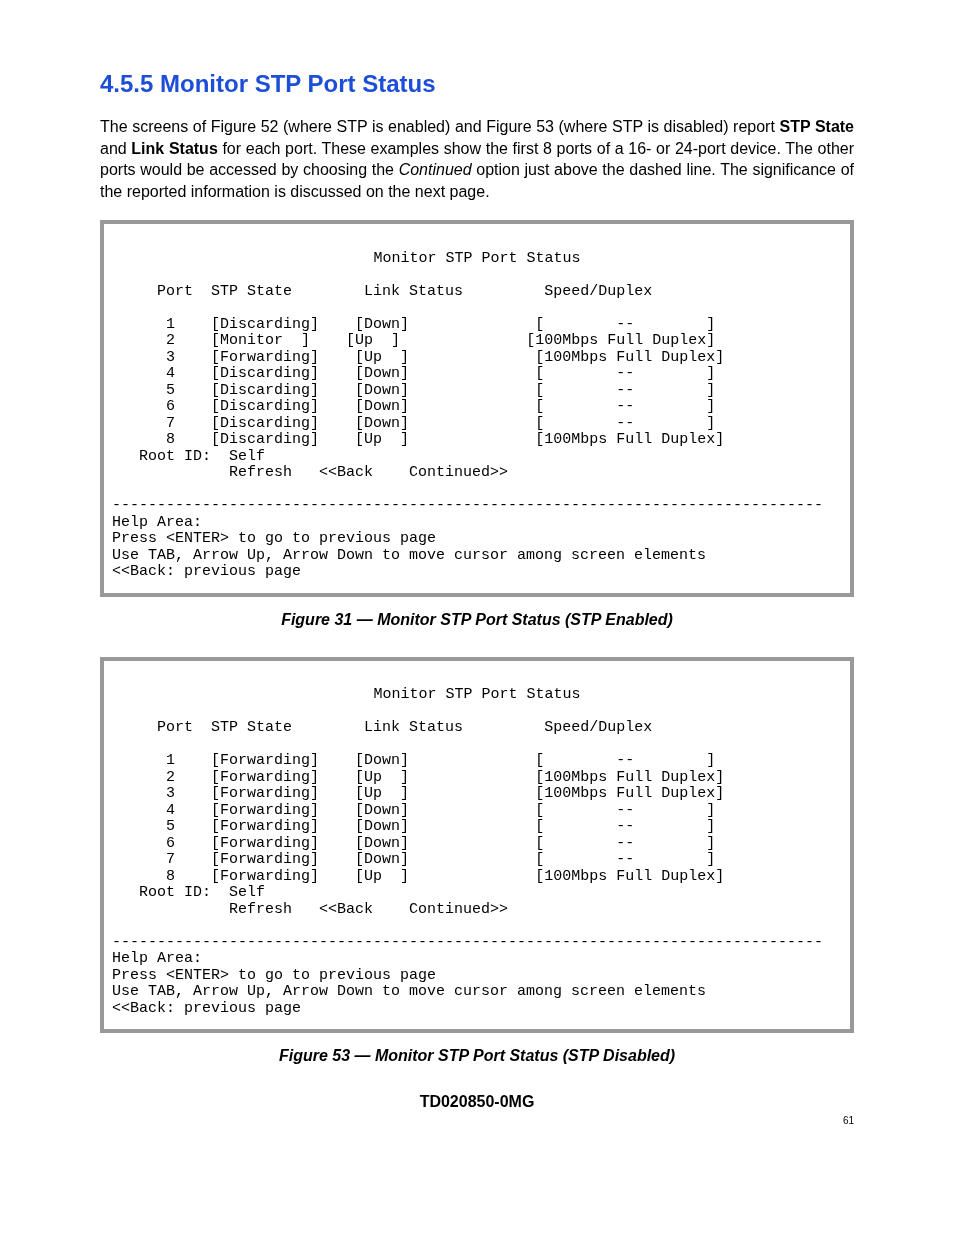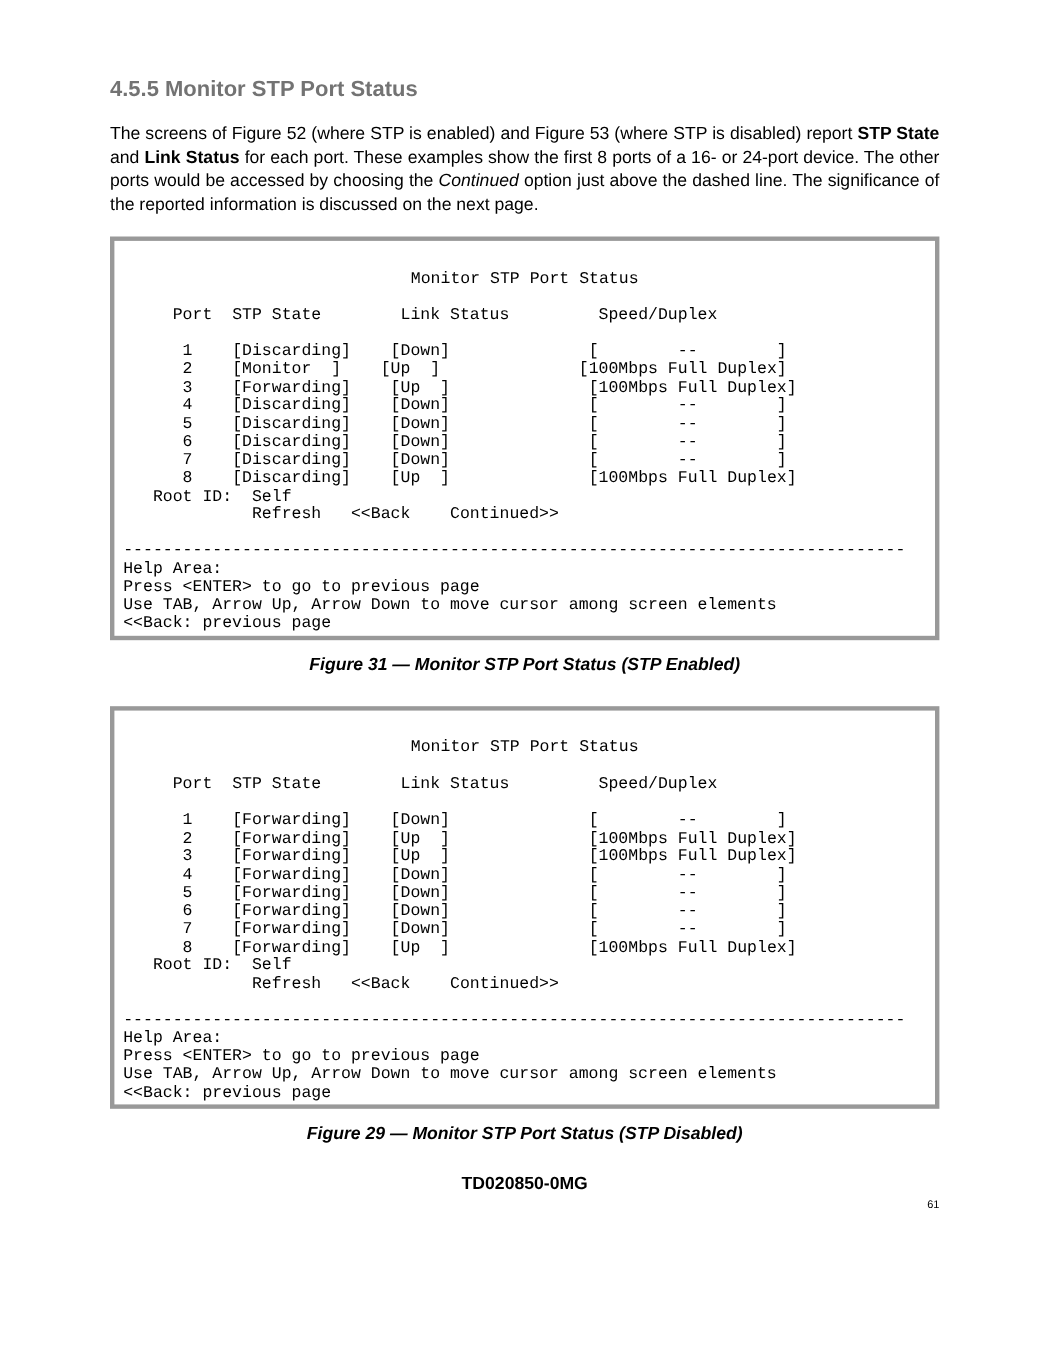--- a/index.html
+++ b/index.html
@@ -6,36 +6,36 @@
     font-family: Arial, Helvetica, sans-serif;
     font-size: 16px;
     color: #000;
     background: #fff;
     margin: 0;
     padding: 40px 100px 40px 100px;
     width: 954px;
     box-sizing: border-box;
   }
   h2.section-heading {
-    color: #737373;
-    font-size: 20px;
+    color: #1d4ed8;
+    font-size: 24px;
     font-weight: bold;
     margin: 30px 0 18px 0;
   }
   p.body-text {
     text-align: justify;
     line-height: 1.35;
     margin: 0 0 18px 0;
   }
   .italic { font-style: italic; }
   .bold { font-weight: bold; }
   .terminal {
     border: 4px solid #999;
     background: #fff;
-    padding: 10px 8px 2px 8px;
+    padding: 10px 8px 12px 8px;
     margin: 14px 0 10px 0;
     font-family: "Courier New", Courier, monospace;
     font-size: 15px;
     line-height: 1.1;
     white-space: pre;
     overflow: hidden;
   }
   .terminal .title {
     text-align: center;
     display: block;
@@ -105,16 +105,16 @@
    <span>Root ID:  Self</span>
              <span>Refresh</span>   <span>&lt;&lt;Back</span>    <span>Continued&gt;&gt;</span>
 
 <span>-------------------------------------------------------------------------------</span>
 <span>Help Area:</span>
 <span>Press &lt;ENTER&gt; to go to previous page</span>
 <span>Use TAB, Arrow Up, Arrow Down to move cursor among screen elements</span>
 <span>&lt;&lt;Back: previous page</span>
 </div>
 
-<div class="fig-caption">Figure 29 — Monitor STP Port Status (STP Disabled)</div>
+<div class="fig-caption">Figure 53 — Monitor STP Port Status (STP Disabled)</div>
 
 <div class="doc-id">TD020850-0MG</div>
 <div class="page-no">61</div>
 
 </body></html>

